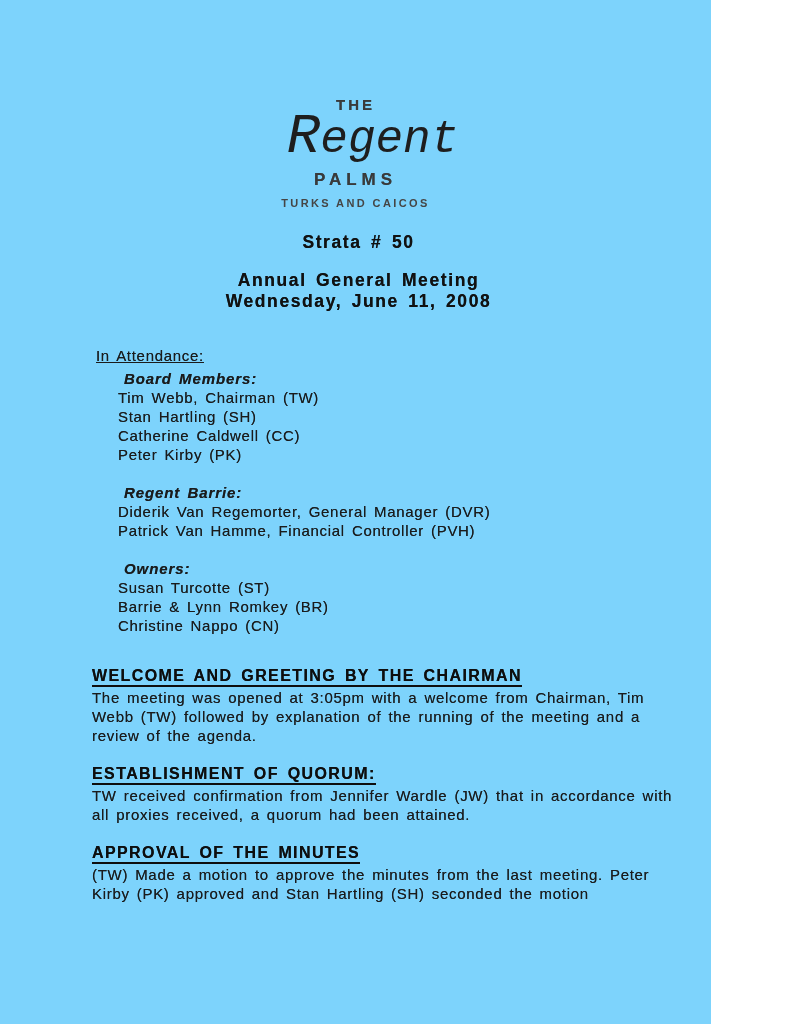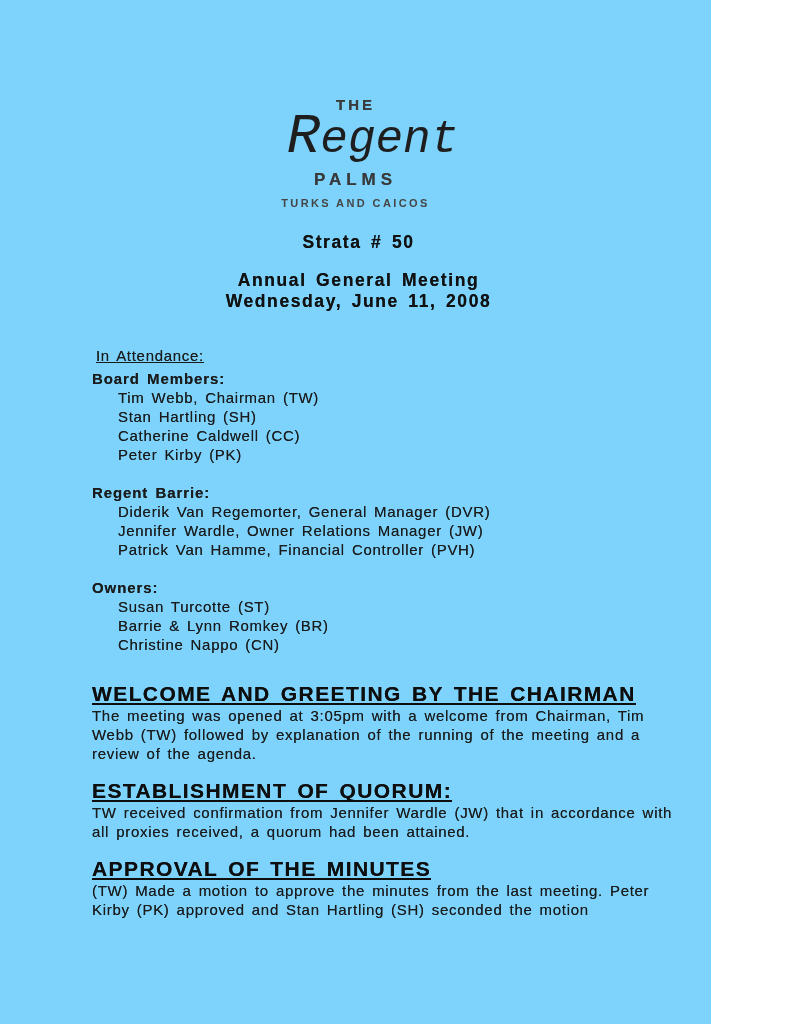--- a/index.html
+++ b/index.html
@@ -99,36 +99,38 @@
     text-decoration: underline;
   }
   .group {
     margin: 0;
   }
   .group + .group {
     margin-top: 19px;
   }
   .group-heading {
     font-weight: bold;
+    font-style: italic;
     letter-spacing: 0.9px;
+    margin-left: 32px;
   }
   .member {
     padding-left: 26px;
   }
 
   .section {
     margin-top: 19px;
   }
   .section.first {
     margin-top: 31px;
   }
   .section-heading {
     display: inline-block;
     font-weight: bold;
-    font-size: 21px;
+    font-size: 16px;
     letter-spacing: 1.4px;
     word-spacing: 3px;
     color: #0e0e0e;
     border-bottom: 2px solid #0e0e0e;
     padding-bottom: 1px;
     line-height: 17px;
     margin-bottom: 1px;
     text-shadow: 0 0 0.6px rgba(0,0,0,0.8);
   }
   .section-body {
@@ -162,21 +164,20 @@
       <div class="group-heading">Board Members:</div>
       <div class="member">Tim Webb, Chairman (TW)</div>
       <div class="member">Stan Hartling (SH)</div>
       <div class="member">Catherine Caldwell (CC)</div>
       <div class="member">Peter Kirby (PK)</div>
     </div>
 
     <div class="group">
       <div class="group-heading">Regent Barrie:</div>
       <div class="member">Diderik Van Regemorter, General Manager (DVR)</div>
-      <div class="member">Jennifer Wardle, Owner Relations Manager (JW)</div>
       <div class="member">Patrick Van Hamme, Financial Controller (PVH)</div>
     </div>
 
     <div class="group">
       <div class="group-heading">Owners:</div>
       <div class="member">Susan Turcotte (ST)</div>
       <div class="member">Barrie &amp; Lynn Romkey (BR)</div>
       <div class="member">Christine Nappo (CN)</div>
     </div>
 

